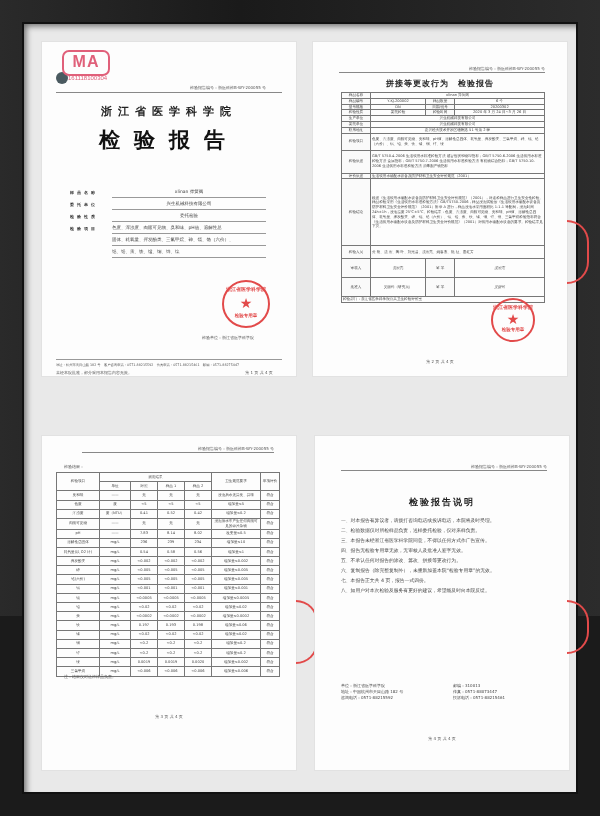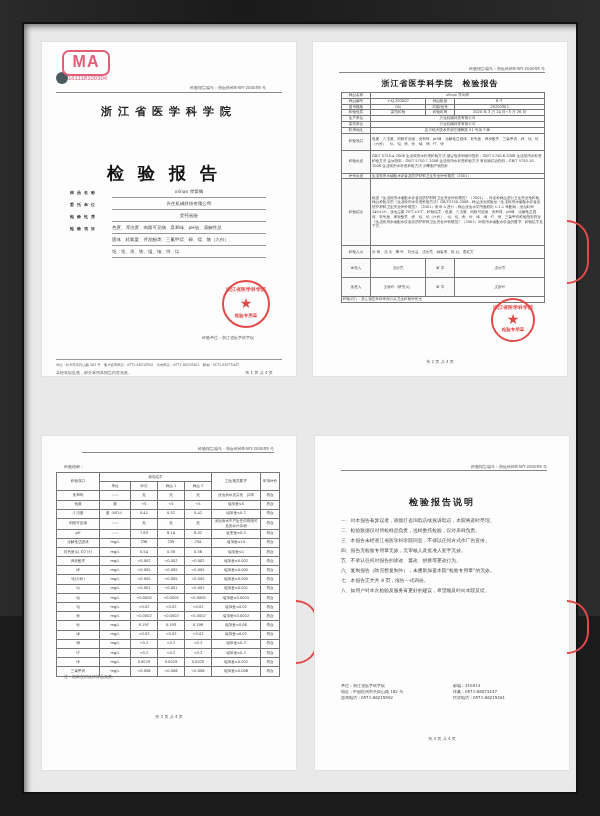--- a/index.html
+++ b/index.html
@@ -15,21 +15,21 @@
   .p4{left:315px;top:436px;width:254px;height:334px;}
   .tiny{font-size:4px;line-height:5px;white-space:nowrap;color:#555;}
   .hr{position:absolute;height:1px;background:#888;}
   
   .cma{position:absolute;left:20px;top:8px;width:44px;height:22px;border:2px solid #e0607a;border-radius:7px 7px 7px 7px;
     color:#e0607a;font-weight:bold;font-size:16px;line-height:20px;text-align:center;letter-spacing:1px;font-family:"Liberation Sans",sans-serif;}
   .cma-num{position:absolute;left:26px;top:33px;color:#e0607a;font-size:6px;font-family:"Liberation Sans",sans-serif;}
   .emblem{position:absolute;left:14px;top:30px;width:12px;height:12px;border-radius:50%;background:#4a5a60;}
   .rep-no{position:absolute;right:30px;top:43px;}
   .inst{position:absolute;left:0;width:100%;top:62px;text-align:center;font-size:11px;letter-spacing:6px;font-weight:bold;color:#222;font-family:"DejaVu Serif",serif;}
-  .title1{position:absolute;left:0;width:100%;top:84px;text-align:center;font-size:17px;letter-spacing:14px;font-weight:bold;color:#111;font-family:"DejaVu Serif",serif;margin-top:36px;}
+  .title1{position:absolute;left:0;width:100%;top:84px;text-align:center;font-size:21px;letter-spacing:14px;font-weight:bold;color:#111;font-family:"DejaVu Serif",serif;}
   .info{position:absolute;left:28px;top:144px;width:196px;}
   .info-row{display:flex;height:12px;align-items:center;}
   .info-label{width:42px;font-size:4px;letter-spacing:3px;color:#333;font-weight:bold;}
   .info-val{flex:1;border-bottom:1px solid #999;font-size:4.5px;text-align:center;height:11px;line-height:11px;color:#444;}
   .info-val.left{text-align:left;}
   .seal{position:absolute;border:2px solid #e24a4a;border-radius:50%;color:#e24a4a;box-sizing:border-box;}
   .seal .star{position:absolute;left:50%;top:50%;transform:translate(-50%,-55%);font-size:14px;}
   .seal .ring{position:absolute;left:0;top:4px;width:100%;text-align:center;font-size:5px;font-weight:bold;}
   .seal .bot{position:absolute;left:0;bottom:8px;width:100%;text-align:center;font-size:4.5px;font-weight:bold;}
   .inspect-unit{position:absolute;left:160px;top:293px;}
@@ -107,21 +107,21 @@
     <div class="inspect-unit tiny">检验单位：浙江省医学科学院</div>
     <div class="footer-line"></div>
     <div class="footer1 tiny" style="font-size:3.3px;">地址：杭州市天目山路 182 号　客户咨询电话：0571-88215592　传真电话：0571-88215461　邮编：0571-88275447</div>
     <div class="footer2 tiny">未经本院批准，部分采用本报告内容无效。</div>
     <div class="pageno tiny" style="top:328px;left:90px;">第 1 页 共 4 页</div>
   </div>
 
   <div class="page p2">
     <div class="tiny" style="position:absolute;right:22px;top:24px;">检验报告编号：浙医科检B-WY-200055 号</div>
     <div class="hr" style="left:26px;top:30px;width:206px;"></div>
-    <div class="p2title">浙江省医学科学院　检验报告</div>
+    <div class="p2title">拼接等更改行为　检验报告</div>
     <table class="t t2">
       <tbody>
           <tr>
             <td class="lab">样品名称</td>
             <td colspan="3">xlinan 弹簧阀</td>
           </tr>
       <tr>
             <td class="lab">样品编号</td>
             <td>Y-KJ-200002</td>
             <td class="lab">样品数量</td>

